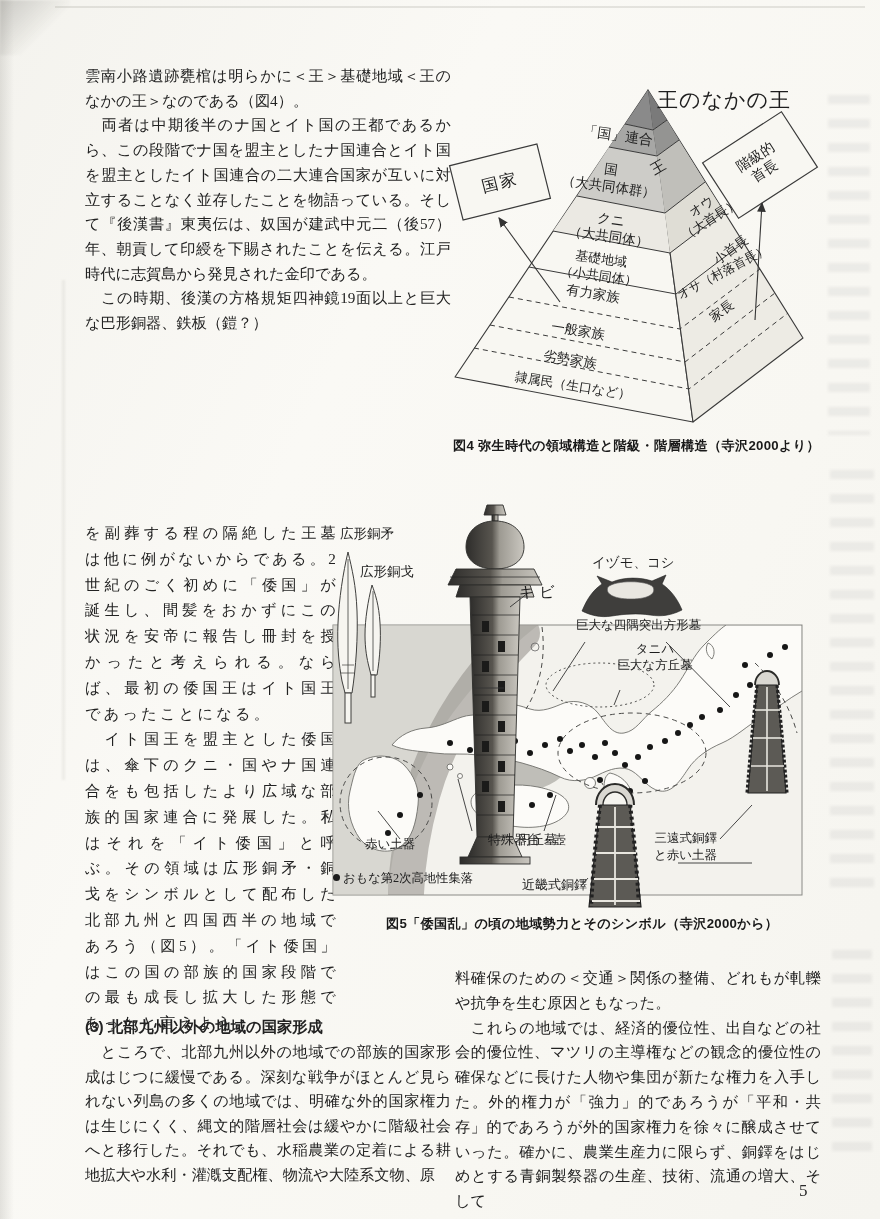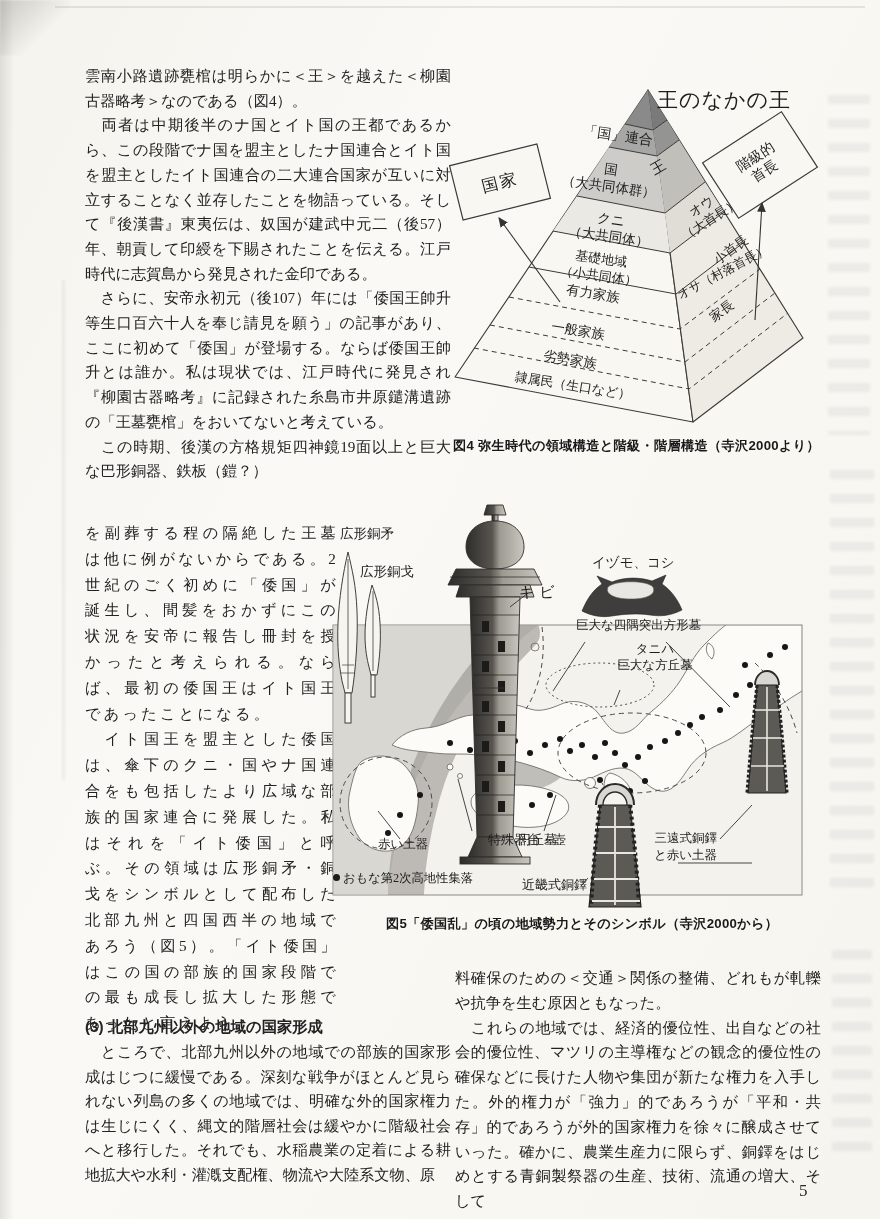--- a/index.html
+++ b/index.html
@@ -40,23 +40,22 @@
 
   <div class="corner-shade"></div>
   <div class="left-shade"></div>
   <div class="top-line"></div>
   <div class="crease"></div>
   <div class="bleed" style="left:828px;top:95px;width:42px;height:340px;"></div>
   <div class="bleed" style="left:830px;top:470px;width:44px;height:430px;"></div>
   <div class="bleed" style="left:832px;top:950px;width:40px;height:210px;"></div>
 
   <div class="tcol col-top">
-    <p>雲南小路遺跡甕棺は明らかに＜王＞を越えた＜柳園古器略考＞なのである（図4）。</p>
+    <p>雲南小路遺跡甕棺は明らかに＜王＞基礎地域＜王のなかの王＞なのである（図4）。</p>
     <p>　両者は中期後半のナ国とイト国の王都であるから、この段階でナ国を盟主としたナ国連合とイト国を盟主としたイト国連合の二大連合国家が互いに対立することなく並存したことを物語っている。そして『後漢書』東夷伝は、奴国が建武中元二（後57）年、朝貢して印綬を下賜されたことを伝える。江戸時代に志賀島から発見された金印である。</p>
-    <p>　さらに、安帝永初元（後107）年には「倭国王帥升等生口百六十人を奉じ請見を願う」の記事があり、ここに初めて「倭国」が登場する。ならば倭国王帥升とは誰か。私は現状では、江戸時代に発見され『柳園古器略考』に記録された糸島市井原鑓溝遺跡の「王墓甕棺」をおいてないと考えている。</p>
     <p>　この時期、後漢の方格規矩四神鏡19面以上と巨大な巴形銅器、鉄板（鎧？）</p>
   </div>
 
   <div class="tcol col-narrow">
     <p>を副葬する程の隔絶した王墓は他に例がないからである。2世紀のごく初めに「倭国」が誕生し、間髪をおかずにこの状況を安帝に報告し冊封を授かったと考えられる。ならば、最初の倭国王はイト国王であったことになる。</p>
     <p>　イト国王を盟主とした倭国は、傘下のクニ・国やナ国連合をも包括したより広域な部族的国家連合に発展した。私はそれを「イト倭国」と呼ぶ。その領域は広形銅矛・銅戈をシンボルとして配布した北部九州と四国西半の地域であろう（図5）。「イト倭国」はこの国の部族的国家段階での最も成長し拡大した形態であったと言えよう。</p>
   </div>
 
   <div class="tcol col-bl">
     <h3 class="sec-head">(3) 北部九州以外の地域の国家形成</h3>
@@ -323,21 +322,21 @@
       </g>
     </svg>
 
     <span class="lbl" style="left:40px;top:30px;font-size:13.5px;">広形銅矛</span>
     <span class="lbl" style="left:60px;top:68px;font-size:13.5px;">広形銅戈</span>
     <span class="lbl" style="left:219px;top:88px;font-size:15px;letter-spacing:5px;">キビ</span>
     <span class="lbl" style="left:292px;top:59px;font-size:13.5px;">イヅモ、コシ</span>
     <span class="lbl" style="left:276px;top:122px;font-size:12.5px;">巨大な四隅突出方形墓</span>
     <span class="lbl ctr" style="left:300px;top:147px;width:110px;font-size:12.5px;line-height:15.5px;">タニハ
 巨大な方丘墓</span>
-    <span class="lbl" style="left:78px;top:341px;font-size:12.5px;">赤い土器</span>
+    <span class="lbl" style="left:65px;top:341px;font-size:12.5px;">赤い土器</span>
     <span class="lbl" style="left:144px;top:336px;font-size:13px;margin-left:44px;">特殊器台・壺</span>
     <span class="lbl" style="left:218px;top:336px;font-size:13px;">円丘墓</span>
     <span class="lbl" style="left:222px;top:381px;font-size:13px;">近畿式銅鐸</span>
     <span class="lbl" style="left:354px;top:335px;font-size:12.5px;line-height:16.5px;text-align:right;">三遠式銅鐸
 と赤い土器</span>
     <span class="legend" style="left:33px;top:375px;"><span class="dot"></span><span>おもな第2次高地性集落</span></span>
     <span class="fig-cap" style="left:86px;top:420px;width:470px;">図5「倭国乱」の頃の地域勢力とそのシンボル（寺沢2000から）</span>
   </div>
 
 </div>

